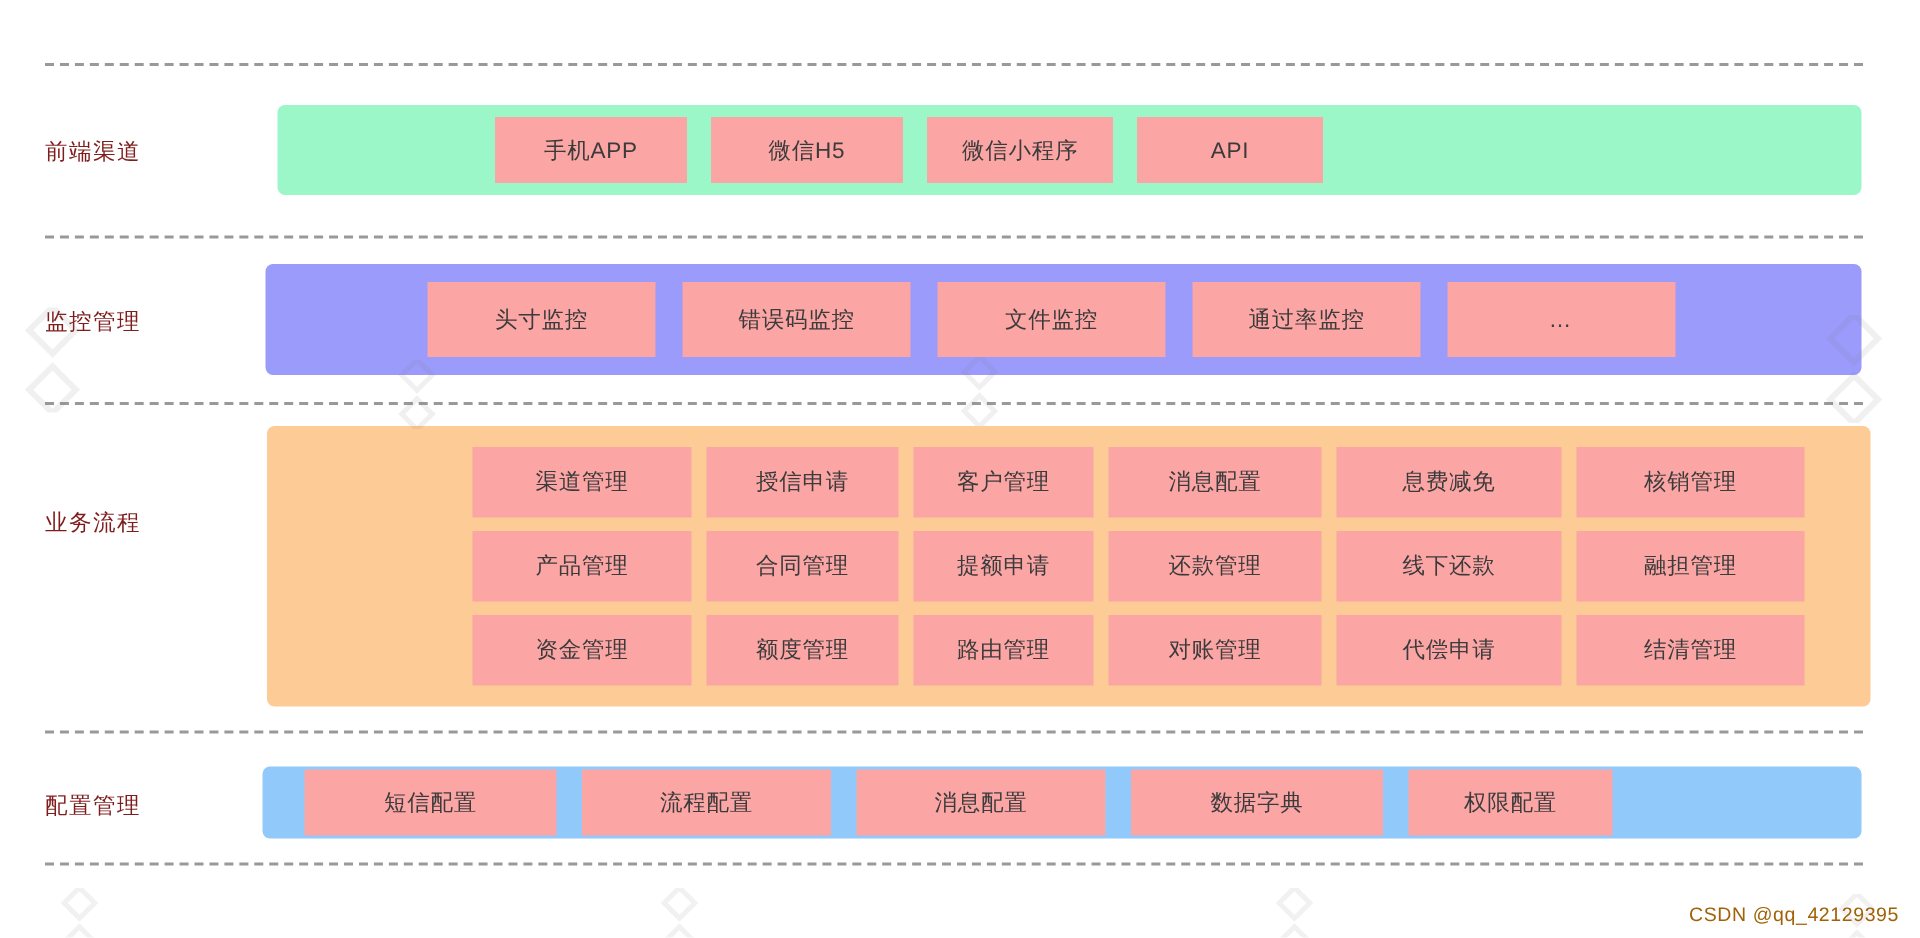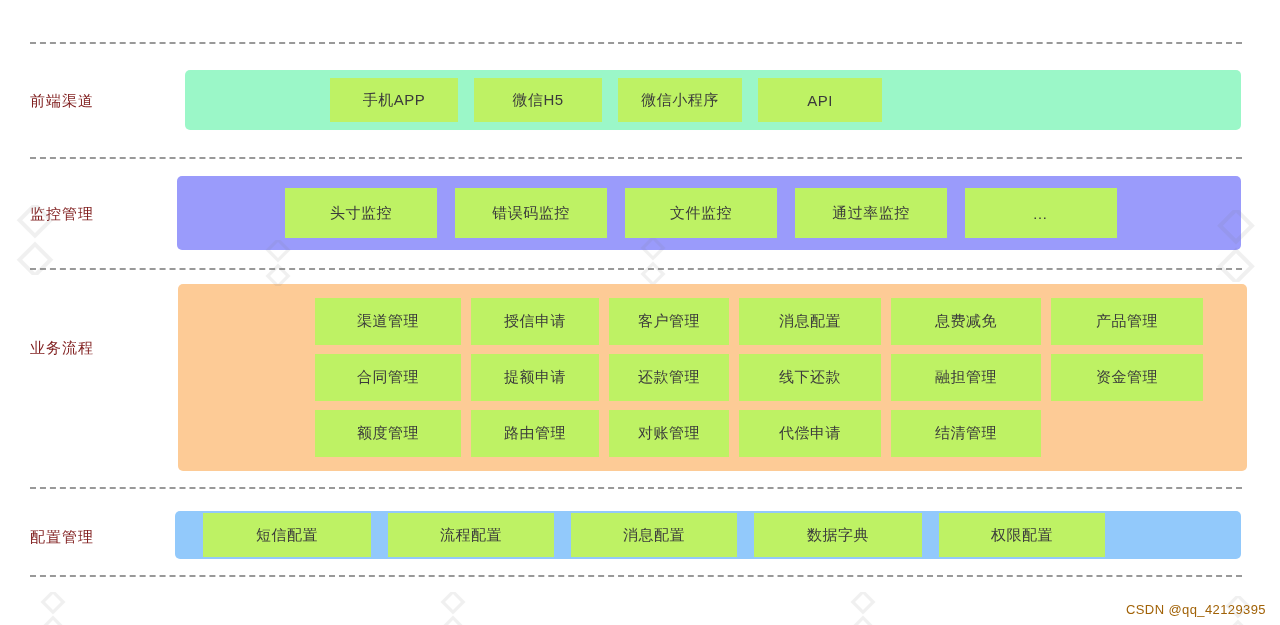--- a/index.html
+++ b/index.html
@@ -53,21 +53,21 @@
   .band-orange { background: #fdcb96; }
   .band-blue   { background: #92c9fb; }
 
   
   .cards {
     position: absolute;
     display: flex;
     align-items: center;
   }
   .card {
-    background: #bef264;
+    background: #fca5a5;
     color: #3b3b3b;
     font-size: 15px;
     letter-spacing: 0.5px;
     display: flex;
     align-items: center;
     justify-content: center;
     box-sizing: border-box;
     white-space: nowrap;
   }
 
@@ -97,21 +97,21 @@
   }
   .r3-grid .card { width: 100%; height: 100%; }
 
   
   .r4-cards { left: 203px; top: 513px; gap: 17px; }
   .r4-cards .card { height: 44px; }
   .r4-cards .card.c1 { width: 168px; }
   .r4-cards .card.c2 { width: 166px; font-family: Liberation Mono, monospace; }
   .r4-cards .card.c3 { width: 166px; }
   .r4-cards .card.c4 { width: 168px; }
-  .r4-cards .card.c5 { width: 166px; text-align: right; }
+  .r4-cards .card.c5 { width: 136px; text-align: right; }
 
   
   .wm {
     position: absolute;
     opacity: 0.10;
     pointer-events: none;
     user-select: none;
   }
   .wm svg { display: block; }
 
@@ -162,20 +162,21 @@
   <div class="row-label" style="top:339px">业务流程</div>
 
   <div class="band band-orange" style="left:178px; top:284px; width:1069px; height:187px;"></div>
 
   <div class="r3-grid">
     <div class="card">渠道管理</div>
     <div class="card">授信申请</div>
     <div class="card">客户管理</div>
     <div class="card">消息配置</div>
     <div class="card">息费减免</div>
+    <div class="card">核销管理</div>
 
     <div class="card">产品管理</div>
     <div class="card">合同管理</div>
     <div class="card">提额申请</div>
     <div class="card">还款管理</div>
     <div class="card">线下还款</div>
     <div class="card">融担管理</div>
 
     <div class="card">资金管理</div>
     <div class="card">额度管理</div>

